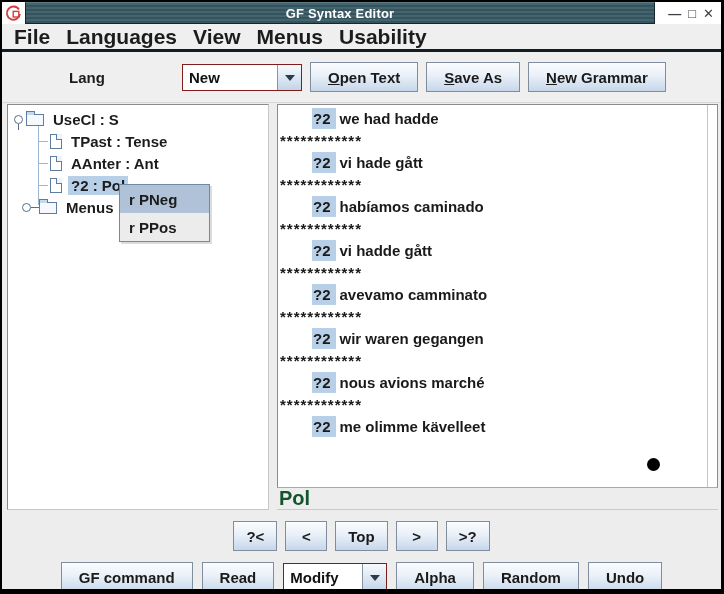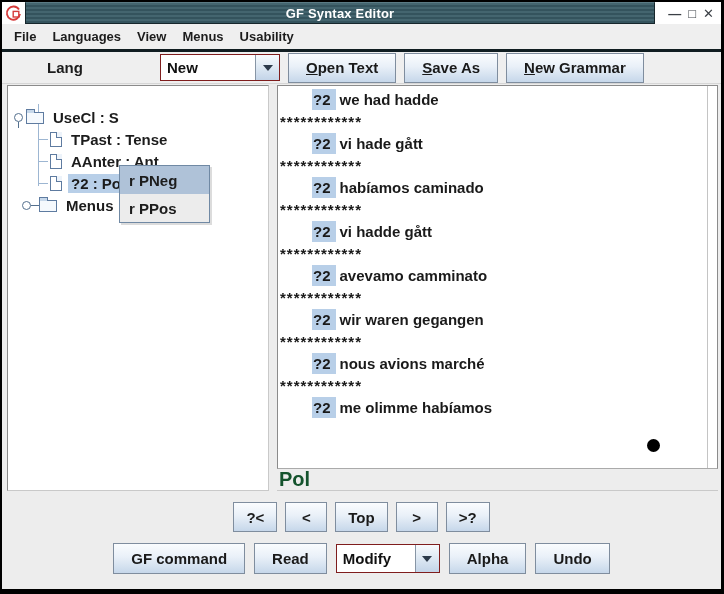--- a/index.html
+++ b/index.html
@@ -20,25 +20,25 @@
     background:repeating-linear-gradient(0deg,#34535d 0 2px,#44656f 2px 4px);
     border:1px solid #16262b; border-top-color:#5b7b85;
     display:flex; align-items:center; justify-content:center;
   }
   .title-text { color:#fff; font-size:13px; font-weight:bold; letter-spacing:.2px; }
   .win-controls { width:66px; background:#fff; display:flex; align-items:center; justify-content:flex-end; gap:7px; padding-right:7px; }
   .win-btn { color:#3a3f45; font-size:13px; font-weight:bold; line-height:1; cursor:default; }
 
   
   .menubar { height:25px; background:#efefef; display:flex; align-items:center; padding-left:4px; }
-  .menu-item { font-size:13px; font-weight:bold; color:#1c1c1c; padding:0 8px; }
+  .menu-item { font-size:21px; font-weight:bold; color:#1c1c1c; padding:0 8px; }
   .dark-divider { height:3px; background:#101d21; }
 
   
-  .toolbar { height:32px; background:#efefef; display:flex; align-items:center; padding-left:45px; border-bottom:1px solid #d6d6d6; }
+  .toolbar { height:51px; background:#efefef; display:flex; align-items:center; padding-left:67px; border-bottom:1px solid #d6d6d6; }
   .lang-label { font-size:15px; font-weight:bold; color:#1c1c1c; width:113px; }
   .combo { display:flex; height:27px; border:1px solid #7f1d1d; background:#fff; }
   .combo .combo-value { display:flex; align-items:center; padding:0 6px; font-size:15px; font-weight:bold; color:#111; }
   .combo .combo-arrow {
     width:24px; border-left:1px solid #8795a5; display:flex; align-items:center; justify-content:center;
     background:linear-gradient(180deg,#f7fafd 0%,#dde8f3 50%,#c3d4e8 100%);
   }
   .combo .combo-arrow::after { content:""; border:5px solid transparent; border-top:6px solid #2c3a4a; margin-top:6px; }
   .combo-lang { width:120px; }
   .combo-lang .combo-value { flex:1; }
@@ -55,21 +55,21 @@
   .mn::first-letter { text-decoration:underline; }
 
   
   .main { position:relative; height:408px; background:#ededed; }
 
   .tree-panel {
     position:absolute; left:5px; top:1px; width:262px; height:406px;
     background:#fff; border:1px solid #8b8b8b; border-bottom-color:#c9c9c9; border-right-color:#c9c9c9;
     overflow:hidden;
   }
-  .tree { position:relative; padding-top:20px; font-size:15px; font-weight:bold; color:#1c1c1c; }
+  .tree { position:relative; padding-top:3px; font-size:15px; font-weight:bold; color:#1c1c1c; }
   .vline { position:absolute; left:30px; top:18px; width:1px; height:82px; background:#9db6d2; }
   .trow { position:relative; height:22px; display:flex; align-items:center; white-space:nowrap; }
   .trow.child { padding-left:42px; }
   .trow.child::before { content:""; position:absolute; left:30px; top:11px; width:10px; height:1px; background:#9db6d2; }
   .trow.rootrow { padding-left:6px; }
   .trow.predrow { padding-left:14px; }
   .tlabel { margin-left:6px; padding:1px 3px; }
   .tlabel.selected { background:#b8cfe8; }
 
   .handle-exp { position:relative; width:9px; height:9px; border:1px solid #54708e; border-radius:50%; margin-right:3px; flex:none; }
@@ -214,21 +214,21 @@
           <div class="tline sentence"><span class="q-token">?2</span><span>habíamos caminado</span></div>
           <div class="tline sep">************</div>
           <div class="tline sentence"><span class="q-token">?2</span><span>vi hadde gått</span></div>
           <div class="tline sep">************</div>
           <div class="tline sentence"><span class="q-token">?2</span><span>avevamo camminato</span></div>
           <div class="tline sep">************</div>
           <div class="tline sentence"><span class="q-token">?2</span><span>wir waren gegangen</span></div>
           <div class="tline sep">************</div>
           <div class="tline sentence"><span class="q-token">?2</span><span>nous avions marché</span></div>
           <div class="tline sep">************</div>
-          <div class="tline sentence"><span class="q-token">?2</span><span>me olimme habíamos</span></div>
+          <div class="tline sentence"><span class="q-token">?2</span><span>me olimme kävelleet</span></div>
         </div>
         <span class="black-dot"></span>
         <span class="text-scroll-gutter"></span>
       </div>
       <div class="status-bar">
         <span class="status-text">Pol</span>
       </div>
     </div>
   </div>
 
@@ -241,16 +241,17 @@
   </div>
 
   <div class="bottom-row">
     <button class="btn">GF command</button>
     <button class="btn">Read</button>
     <div class="combo combo-modify">
       <span class="combo-value">Modify</span>
       <span class="combo-arrow"></span>
     </div>
     <button class="btn">Alpha</button>
+    <button class="btn">Random</button>
     <button class="btn">Undo</button>
   </div>
 
 </div>
 
 </body></html>

